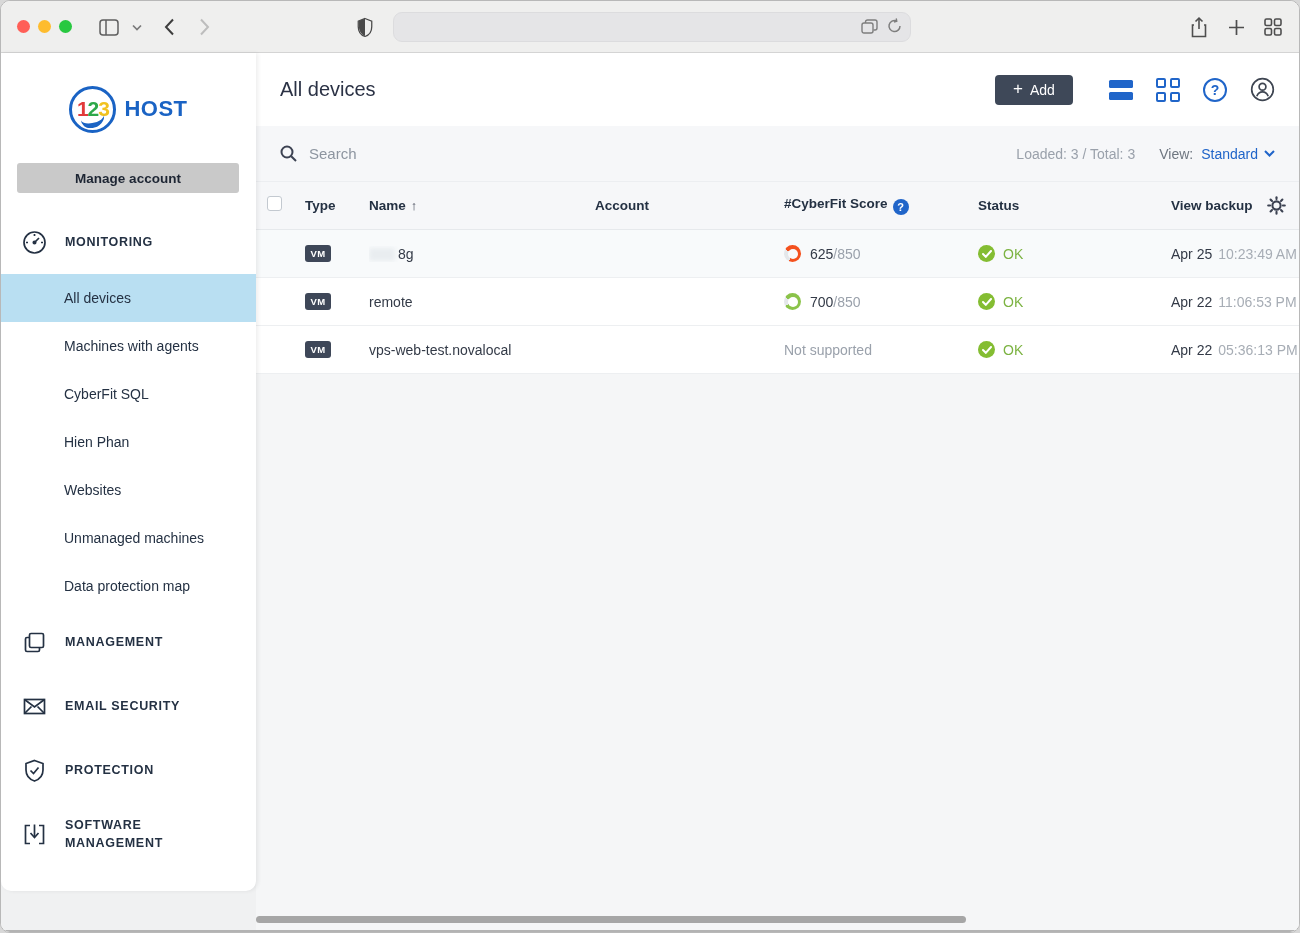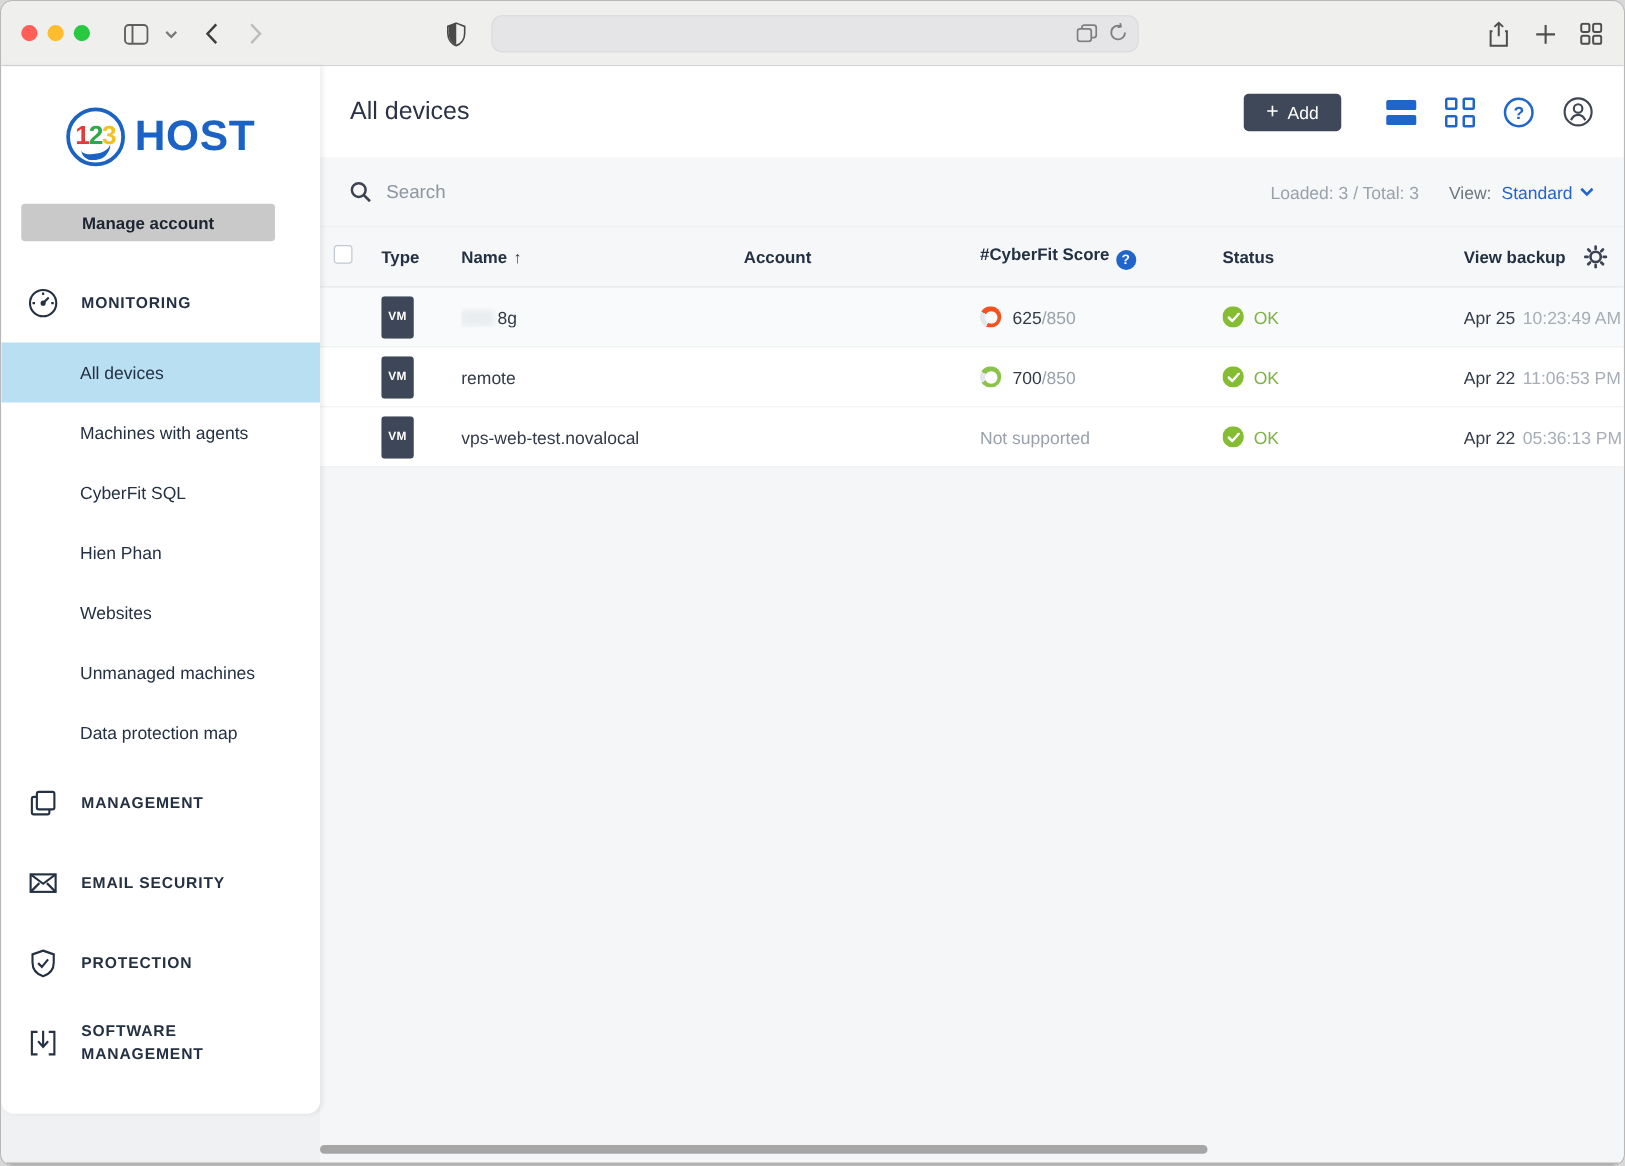--- a/index.html
+++ b/index.html
@@ -25,22 +25,22 @@
   .main{ flex:1; position:relative; background:#f5f6f7; overflow:hidden; }
 
   
   .logo{ display:flex; align-items:center; justify-content:center; height:106px; padding-top:6px; gap:8px; }
   .logo-circle{ width:47px; height:47px; border:3px solid #1a63c4; border-radius:50%;
                 display:flex; align-items:center; justify-content:center; position:relative;
                 font-weight:bold; font-size:21px; letter-spacing:-1px; background:#fff; }
   .logo-circle::after{ content:''; position:absolute; bottom:2px; left:9px; width:24px; height:8px;
                        border-bottom:5px solid #1a63c4; border-radius:0 0 14px 10px; transform:rotate(-6deg); }
   .d1{ color:#e23a3a; } .d2{ color:#2ea84a; } .d3{ color:#f2c21f; }
-  .logo-text{ color:#1a63c4; font-size:34px; font-weight:bold; letter-spacing:0.5px; }
-  .manage-btn{ display:block; margin:4px 16px 0 16px; width:203px; height:30px; background:#c9c9c9;
+  .logo-text{ color:#1a63c4; font-size:22px; font-weight:bold; letter-spacing:0.5px; }
+  .manage-btn{ display:block; margin:4px 16px 0 16px; width:222px; height:30px; background:#c9c9c9;
                border:none; border-radius:3px; font-family:inherit; font-size:13.5px; font-weight:bold;
                color:#1d2533; cursor:pointer; }
   .nav{ margin-top:17px; }
   .nav-section{ display:flex; align-items:center; gap:18px; height:64px; padding:0 16px 0 21px; cursor:pointer; }
   .nav-section .lbl{ font-size:12.5px; font-weight:bold; letter-spacing:0.7px; color:#243143; line-height:1.45; }
   .nav-ic{ width:25px; height:25px; flex:0 0 25px; display:flex; align-items:center; justify-content:center; }
   .nav-sub{ height:48px; display:flex; align-items:center; padding-left:63px; font-size:14px; color:#243143; cursor:pointer; }
   .nav-sub.active{ background:#b9dff2; }
 
   
@@ -79,21 +79,21 @@
   .sort-arrow{ font-weight:normal; font-size:13px; margin-left:5px; color:#3c4252; }
   .q-badge{ display:inline-flex; width:16px; height:16px; background:#2065c9; border-radius:50%;
             color:#fff; font-size:11px; font-weight:bold; align-items:center; justify-content:center;
             margin-left:5px; vertical-align:-3px; cursor:pointer; }
   .gear-btn{ position:absolute; right:13px; top:14px; cursor:pointer; }
 
   .trow{ height:48px; background:#fff; border-bottom:1px solid #edeff1; }
   .trow.tinted{ background:#f8fafb; }
   .tcell{ font-size:14px; color:#333a47; white-space:nowrap; overflow:hidden; }
   .vm-badge{ width:26px; cursor:default; }
-  .vm-screen{ width:26px; height:34px; background:#3e4758; border-radius:3px; color:#fff; font-size:9.5px;
+  .vm-screen{ width:26px; height:17px; background:#3e4758; border-radius:3px; color:#fff; font-size:9.5px;
               font-weight:bold; display:flex; align-items:center; justify-content:center; letter-spacing:0.3px; }
   .vm-stand{ width:9px; height:4px; background:#3e4758; margin:0 auto; border-radius:0 0 2px 2px; }
   .redact{ display:inline-block; width:26px; height:13px; background:#e9edf0; filter:blur(2px);
            border-radius:2px; margin-right:3px; vertical-align:-2px; }
   .score-cell{ display:flex; align-items:center; gap:9px; }
   .ring{ width:17px; height:17px; border-radius:50%; position:relative; flex:0 0 17px; }
   .ring::after{ content:''; position:absolute; inset:3.5px; border-radius:50%; background:#fff; }
   .trow.tinted .ring::after{ background:#f8fafb; }
   .muted{ color:#9aa1ab; }
   .status-cell{ display:flex; align-items:center; gap:8px; }

